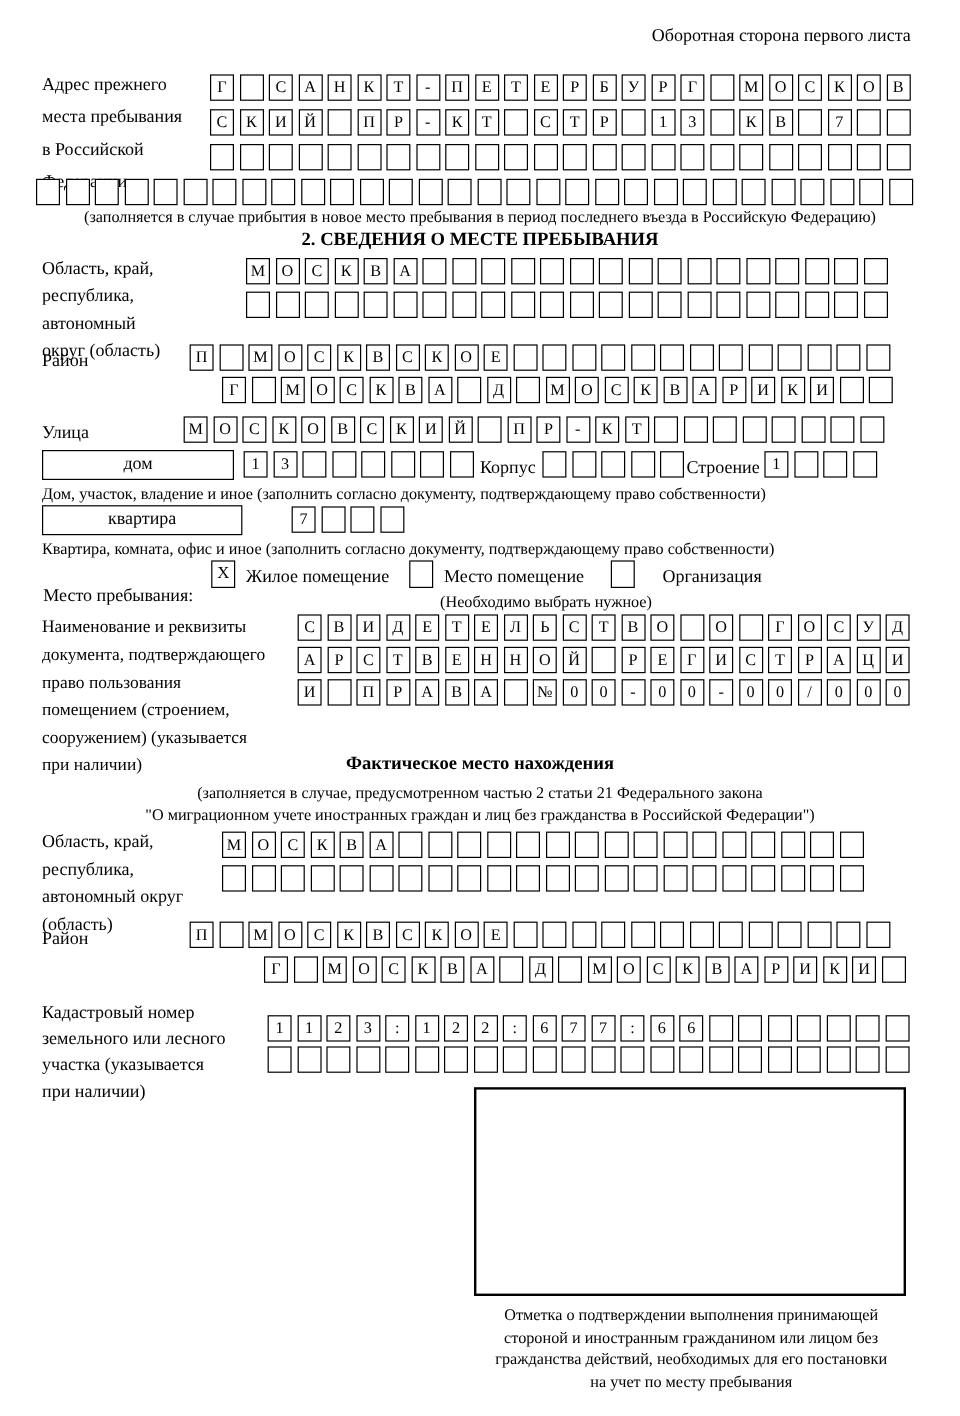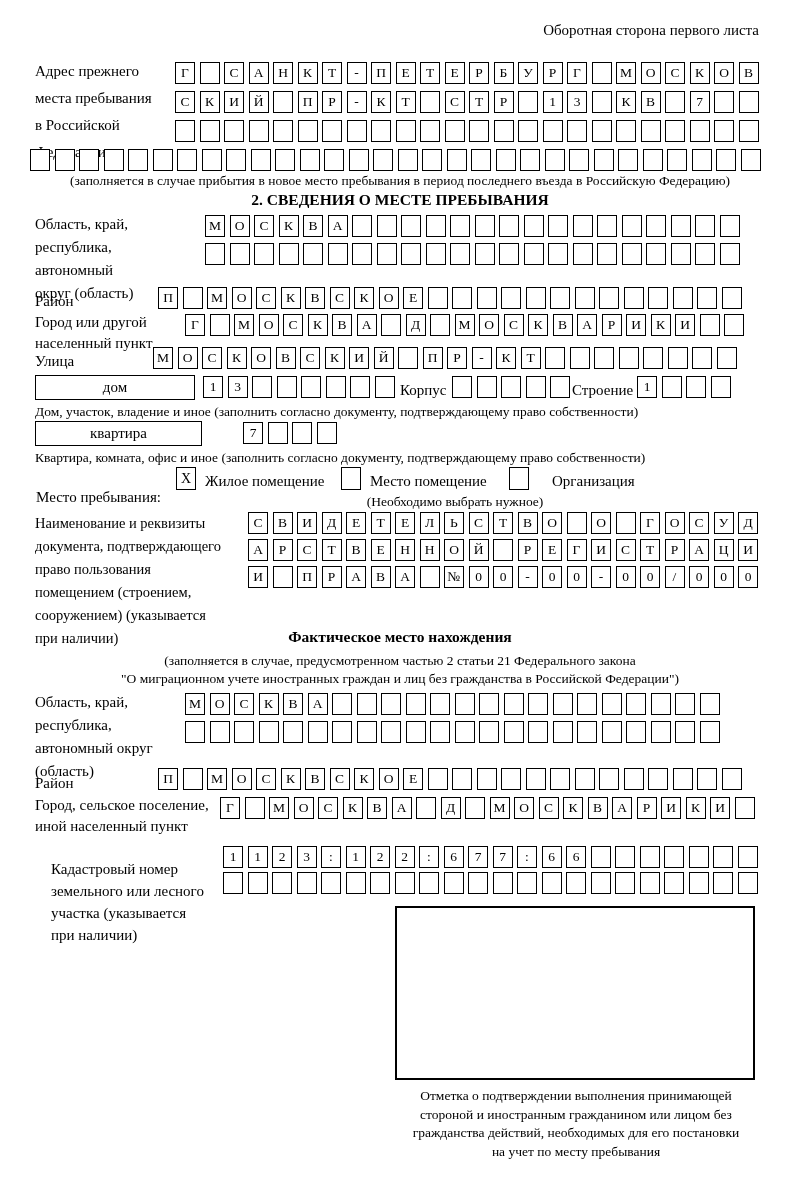--- a/index.html
+++ b/index.html
@@ -233,22 +233,20 @@
       <div class="cell"></div>
       <div class="cell"></div>
       <div class="cell"></div>
       <div class="cell"></div>
       <div class="cell"></div>
       <div class="cell"></div>
       <div class="cell"></div>
       <div class="cell"></div>
     </div>
 
-  <div class="abs label label-g" style="left:35px; top:312px;">Город или другой
-населенный пункт</div>
   <div class="abs cells" style="left:185px; top:314px;">
       <div class="cell">Г</div>
       <div class="cell"></div>
       <div class="cell">М</div>
       <div class="cell">О</div>
       <div class="cell">С</div>
       <div class="cell">К</div>
       <div class="cell">В</div>
       <div class="cell">А</div>
       <div class="cell"></div>
@@ -500,22 +498,20 @@
       <div class="cell"></div>
       <div class="cell"></div>
       <div class="cell"></div>
       <div class="cell"></div>
       <div class="cell"></div>
       <div class="cell"></div>
       <div class="cell"></div>
       <div class="cell"></div>
     </div>
 
-  <div class="abs label label-g" style="left:35px; top:795px;">Город, сельское поселение,
-иной населенный пункт</div>
   <div class="abs cells" style="left:220px; top:797px;">
       <div class="cell">Г</div>
       <div class="cell"></div>
       <div class="cell">М</div>
       <div class="cell">О</div>
       <div class="cell">С</div>
       <div class="cell">К</div>
       <div class="cell">В</div>
       <div class="cell">А</div>
       <div class="cell"></div>
@@ -527,21 +523,21 @@
       <div class="cell">К</div>
       <div class="cell">В</div>
       <div class="cell">А</div>
       <div class="cell">Р</div>
       <div class="cell">И</div>
       <div class="cell">К</div>
       <div class="cell">И</div>
       <div class="cell"></div>
     </div>
 
-  <div class="abs label label-k" style="left:51px; top:833px;margin-top:25px;">Кадастровый номер
+  <div class="abs label label-k" style="left:35px; top:833px;">Кадастровый номер
 земельного или лесного
 участка (указывается
 при наличии)</div>
   <div class="abs cells" style="left:223px; top:846px;">
       <div class="cell">1</div>
       <div class="cell">1</div>
       <div class="cell">2</div>
       <div class="cell">3</div>
       <div class="cell">:</div>
       <div class="cell">1</div>

